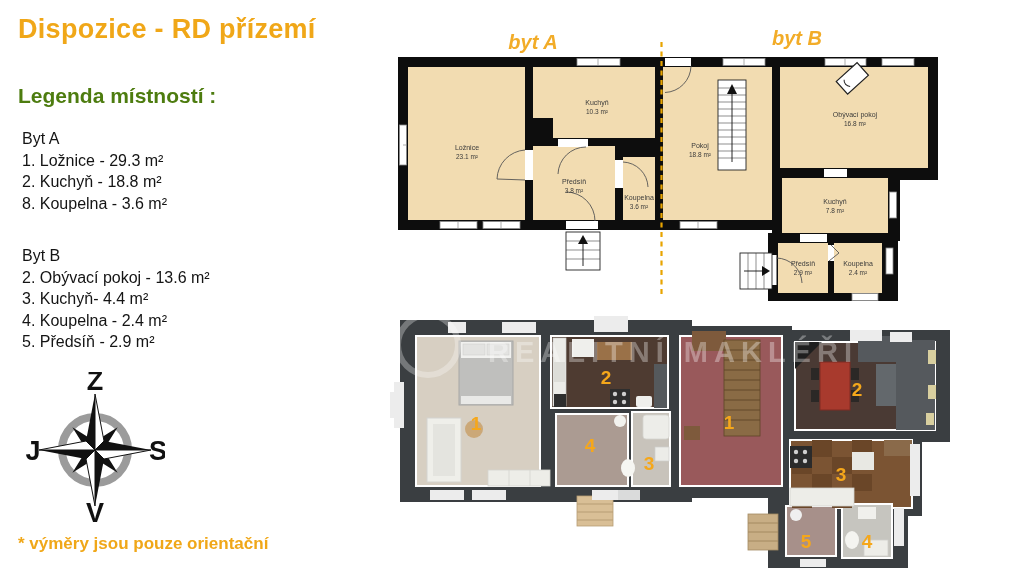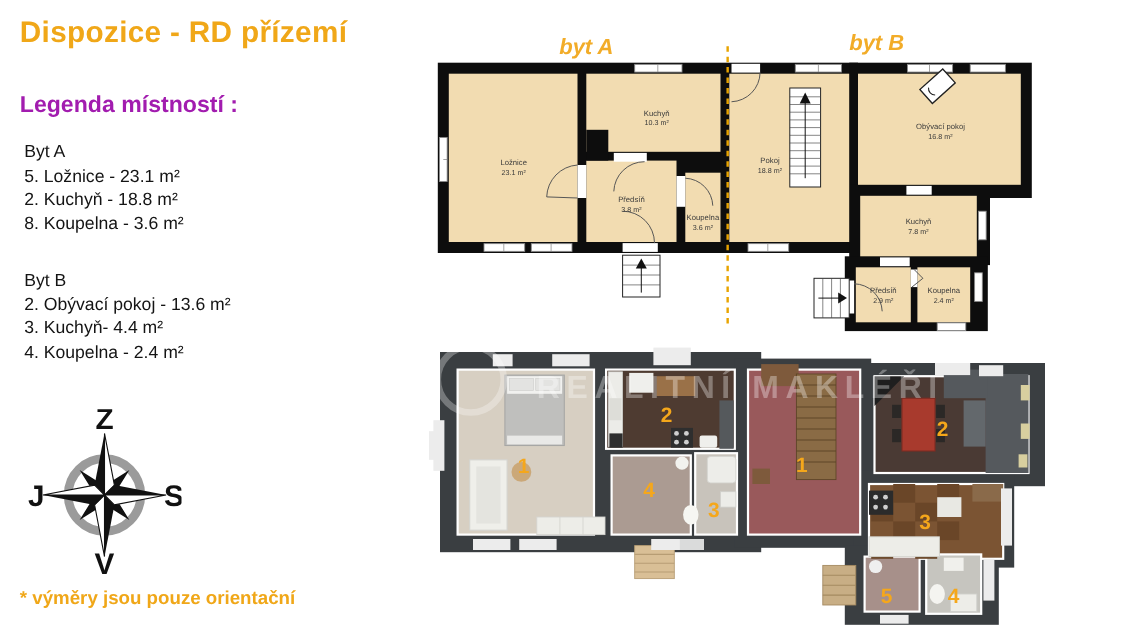--- a/index.html
+++ b/index.html
@@ -1,20 +1,20 @@
 <!DOCTYPE html>
 <html><head>
 <meta charset="utf-8">
 <style>
   html,body{margin:0;padding:0;background:#fff;}
   .page{position:relative;width:992px;height:576px;background:#ffffff;overflow:hidden;
         font-family:"Liberation Sans", sans-serif;color:#161616;}
   .title{position:absolute;left:18px;top:14px;font-size:27px;font-weight:800;
          color:#F0A718;letter-spacing:.3px;}
-  .legend-heading{position:absolute;left:18px;top:84px;font-size:21px;font-weight:800;color:#a21caf;}
+  .legend-heading{position:absolute;left:18px;top:84px;font-size:21px;font-weight:800;color:#4d7c0f;}
   .unit-block{position:absolute;left:22px;font-size:16px;line-height:21.5px;color:#141414;}
   .unit-a{top:128px;}
   .unit-b{top:245px;}
   .footnote{position:absolute;left:18px;top:534px;font-size:17px;
             color:#F0A718;font-weight:600;}
   .compass{position:absolute;left:25px;top:372px;width:140px;height:150px;}
   .plan2d{position:absolute;left:390px;top:30px;width:634px;height:285px;}
   .plan3d{position:absolute;left:390px;top:310px;width:634px;height:266px;}
   svg{display:block;}
   svg text{font-family:"Liberation Sans", sans-serif;}
@@ -28,30 +28,31 @@
 </head>
 <body>
 
 <div class="page">
 
   <div class="title">Dispozice - RD přízemí</div>
   <div class="legend-heading">Legenda místností :</div>
 
   <div class="unit-block unit-a">
     <div>Byt A</div>
-    <div>5. Ložnice - 23.1 m²</div>
+    <div>1. Ložnice - 29.3 m²</div>
     <div>2. Kuchyň - 18.8 m²</div>
     <div>8. Koupelna - 3.6 m²</div>
   </div>
 
   <div class="unit-block unit-b">
     <div>Byt B</div>
     <div>2. Obývací pokoj - 13.6 m²</div>
     <div>3. Kuchyň- 4.4 m²</div>
     <div>4. Koupelna - 2.4 m²</div>
+    <div>5. Předsíň - 2.9 m²</div>
   </div>
 
   <svg class="compass" viewBox="0 0 140 150">
     <circle cx="70" cy="78" r="33" fill="none" stroke="#9b9b9b" stroke-width="8"></circle>
     <path d="M70,46 L76,72 L102,78 L76,84 L70,110 L64,84 L38,78 L64,72 Z" transform="rotate(45 70 78)" fill="#111"></path>
 
     <polygon points="70,22 61,69 70,78" fill="#111"></polygon>
     <polygon points="70,22 79,69 70,78" fill="#fff" stroke="#111" stroke-width="1"></polygon>
     <polygon points="70,134 79,87 70,78" fill="#111"></polygon>
     <polygon points="70,134 61,87 70,78" fill="#fff" stroke="#111" stroke-width="1"></polygon>

